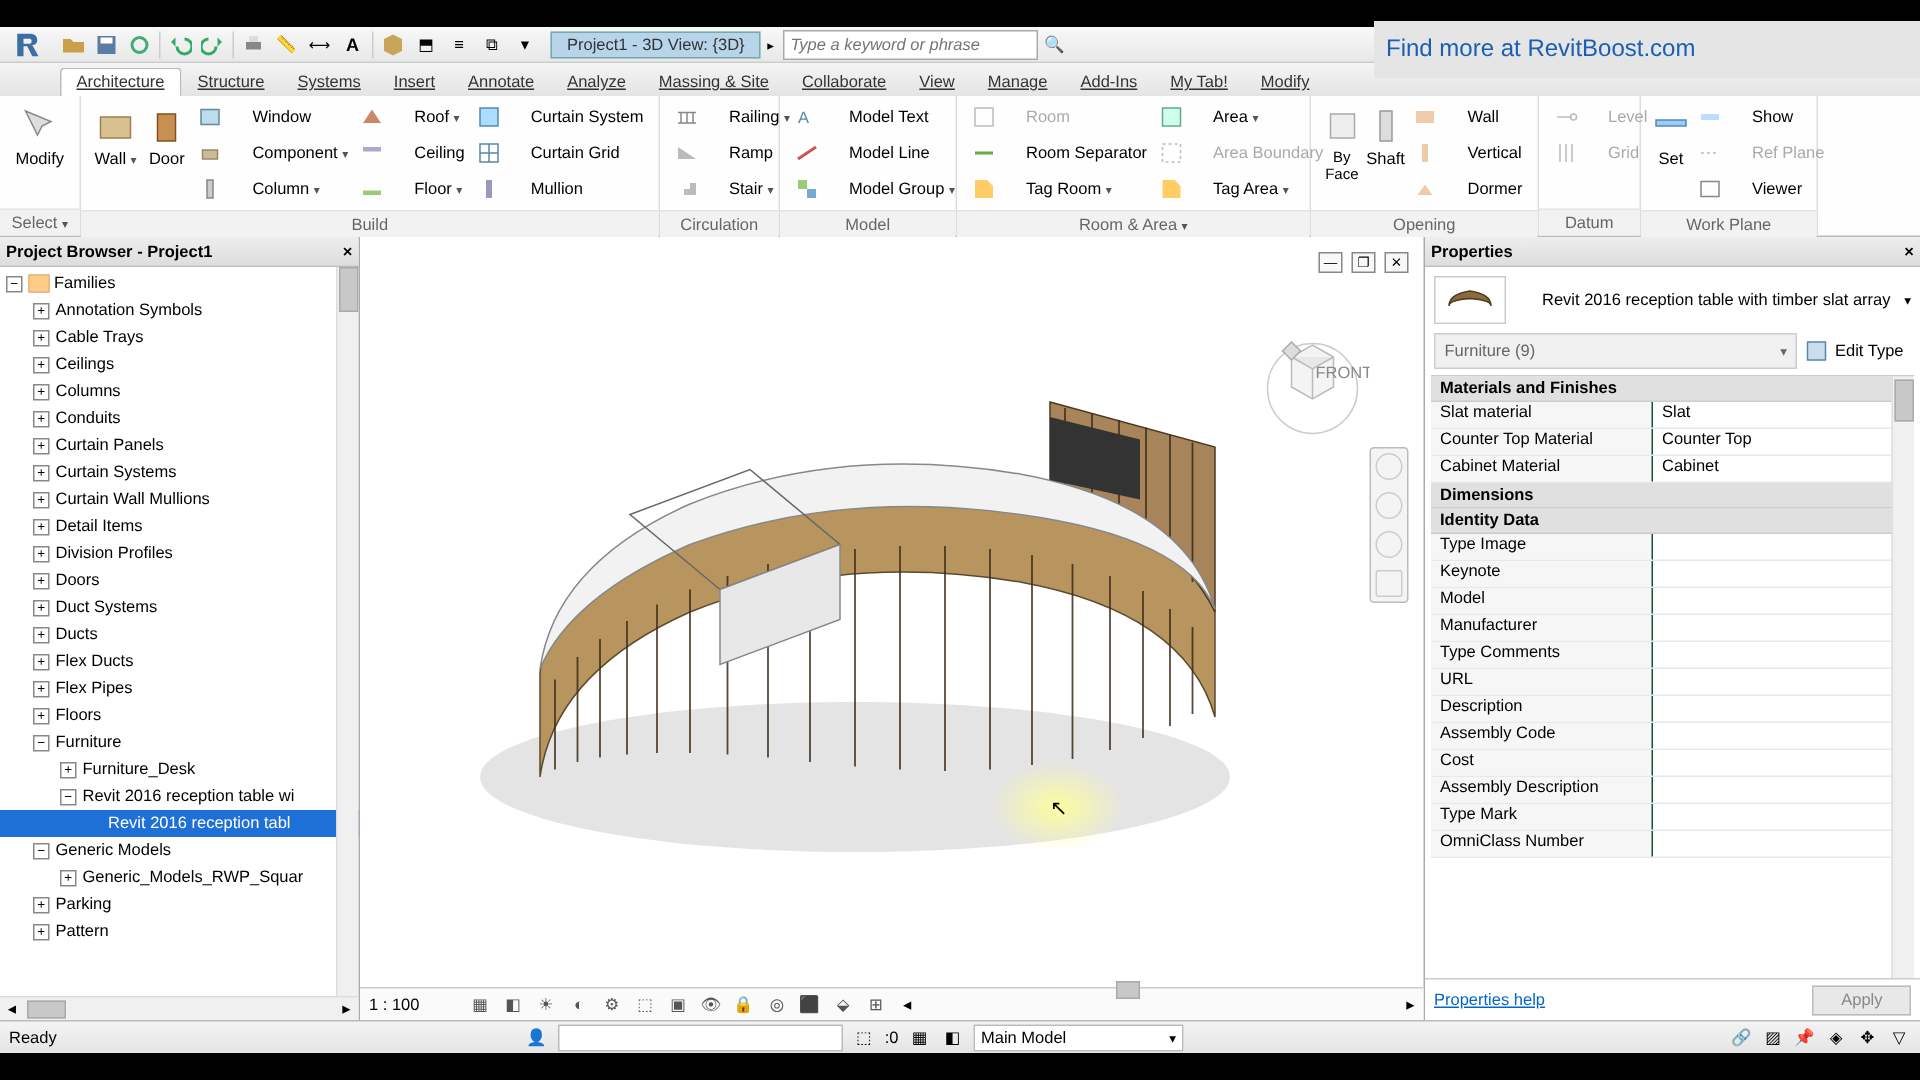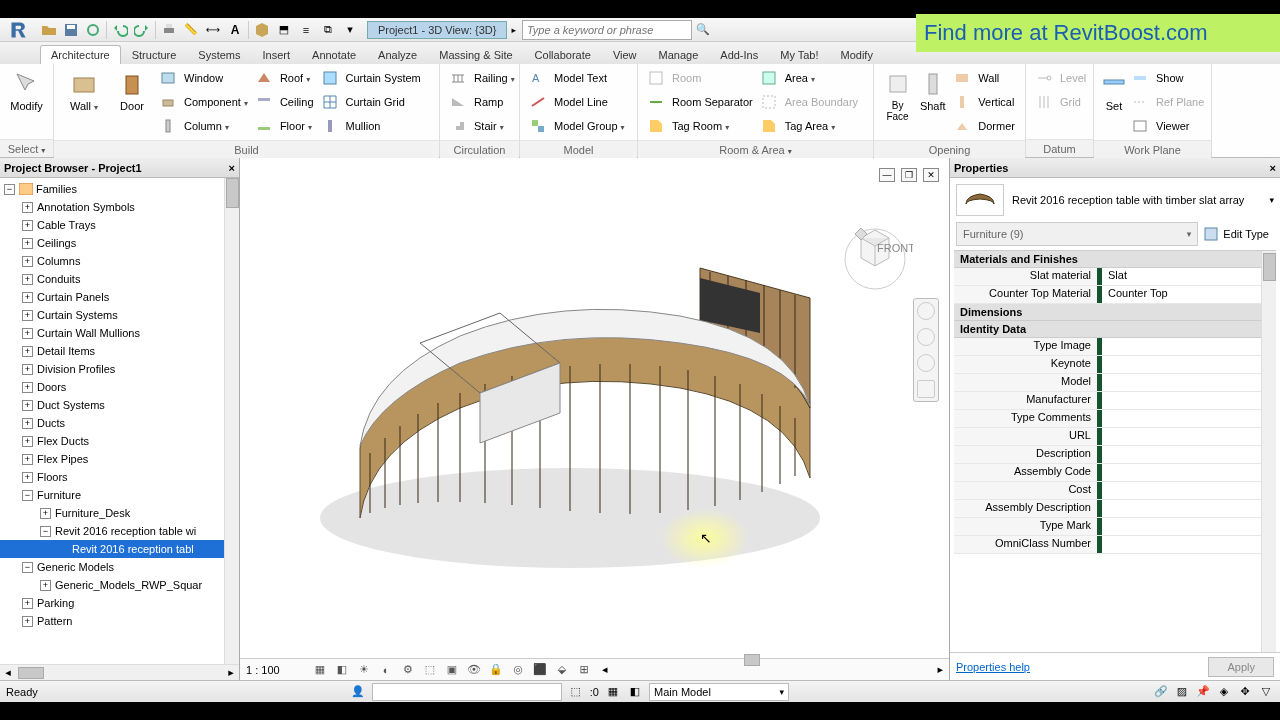--- a/index.html
+++ b/index.html
@@ -7,36 +7,36 @@
 .app { position: absolute; top: 18px; left: 0; width: 1280px; height: 684px; background: #f0f0f0; display: flex; flex-direction: column; }
 
 
 .qat { height: 24px; background: linear-gradient(#f8f8f8,#e8e8e8); display: flex; align-items: center; border-bottom: 1px solid #ccc; }
 .qat-logo { width: 38px; height: 24px; display: flex; align-items: center; justify-content: center; }
 .qat-logo svg { width: 20px; height: 20px; }
 .qat-btn { width: 22px; height: 22px; display: flex; align-items: center; justify-content: center; border: 1px solid transparent; }
 .qat-sep { width:1px; height:18px; background:#ccc; margin:0 2px; }
 .title-pill { margin-left: 6px; padding: 2px 10px; background: #b8d4ea; border: 1px solid #7aa; color:#333; }
 .search-box { margin-left: 6px; width: 170px; height:20px; border:1px solid #aaa; background:#fff; padding:0 4px; color:#888; font-style: italic; }
-.boost { position:absolute; top:14px; right:0; width:364px; height:38px; background:#bef264; color:#1a5fb4; font-size:22px; display:flex; align-items:center; padding-left:8px; font-family: Arial; z-index:50;text-align:center; }
+.boost { position:absolute; top:14px; right:0; width:364px; height:38px; background:#e5e5e5; color:#1a5fb4; font-size:16px; display:flex; align-items:center; padding-left:8px; font-family: Arial; z-index:50;text-align:center; }
 
 
 .ribbon-tabs { height: 22px; background: linear-gradient(#f4f4f4,#e4e4e4); display: flex; align-items: flex-end; padding-left:40px; }
-.tab { padding: 3px 10px; border: 1px solid transparent; border-bottom: none; color:#333; }
+.tab { padding: 3px 10px; border: 1px solid transparent; border-bottom: none; color:#333;text-decoration:underline; }
 .tab.active { background: #fff; border-color: #bbb; border-radius: 3px 3px 0 0; }
 
 
 .ribbon { height: 94px; background: #fefefe; border-bottom: 1px solid #bbb; display: flex; }
 .panel { border-right: 1px solid #ddd; display: flex; flex-direction: column; }
 .panel-body { flex:1; display:flex; align-items:flex-start; padding:2px 6px; }
 .panel-label { height: 18px; text-align: center; color:#666; background:#f2f2f2; border-top:1px solid #e4e4e4; font-size:11px; line-height:18px; }
 .big-btn { display:flex; flex-direction:column; align-items:center; width:48px; padding-top:4px; }
 .big-btn .ico { width:28px; height:28px; }
 .big-btn .lbl { margin-top:2px; text-align:center; }
-.small-row { display:flex; align-items:center; height:24px; gap:8px; padding:0 4px; white-space:nowrap; }
+.small-row { display:flex; align-items:center; height:24px; gap:20px; padding:0 4px; white-space:nowrap; }
 .col { display:flex; flex-direction:column; }
 .drop::after { content:"▾"; font-size:8px; margin-left:3px; color:#555; }
 .dim { color:#aaa; }
 
 
 .main { flex:1; display:flex; min-height:0; }
 .browser { width: 240px; background:#fff; border-right:1px solid #aaa; display:flex; flex-direction:column; }
 .pane-header { height:20px; background: linear-gradient(#eee,#ddd); border-bottom:1px solid #bbb; display:flex; align-items:center; padding:0 4px; font-weight:bold; }
 .pane-header .x { margin-left:auto; cursor:pointer; }
 .tree { flex:1; overflow:auto; padding:2px 0; position:relative; }
@@ -59,30 +59,30 @@
 .cursor-glow { position:absolute; width:90px; height:60px; background: radial-gradient(ellipse, rgba(255,255,150,0.9), rgba(255,255,150,0) 70%); }
 .cursor-arrow { position:absolute; font-size:14px; }
 .vp-bottom { position:absolute; bottom:0; left:0; right:0; height:22px; background:#fafafa; border-top:1px solid #ccc; display:flex; align-items:center; padding:0 6px; gap:6px; }
 .vp-bottom .scale { width:60px; }
 .vp-icon { width:16px; height:16px; display:flex; align-items:center; justify-content:center; font-size:11px; color:#555; }
 .vp-scroll-thumb { position:absolute; bottom:4px; width:16px; height:12px; background:#c8c8c8; border:1px solid #aaa; }
 
 .props { width: 330px; background:#fff; display:flex; flex-direction:column; }
 .props-head { display:flex; align-items:center; padding:6px; gap:8px; }
 .props-thumb { width:48px; height:32px; border:1px solid #ccc; display:flex; align-items:center; justify-content:center; }
-.props-title { flex:1; }
+.props-title { flex:1;margin-left:16px; }
 .props-selector { height:24px; background:#f0f0f0; border:1px solid #ccc; margin:0 6px 4px 6px; display:flex; align-items:center; padding:0 6px; color:#666; }
 .edit-type { margin-left:auto; display:flex; align-items:center; gap:4px; padding:2px 4px; border:1px solid transparent; }
 .prop-table { flex:1; overflow:auto; border-top:1px solid #ccc; margin:0 4px; position:relative; }
 .pt-scroll { position:absolute; right:0; top:0; bottom:0; width:15px; background:#f0f0f0; border-left:1px solid #ddd; }
 .pt-scroll .thumb { position:absolute; top:2px; width:13px; left:1px; height:28px; background:#c8c8c8; border:1px solid #aaa; }
 .group-row { background:#e0e0e0; font-weight:bold; padding:2px 6px; border-bottom:1px solid #ccc; display:flex; }
 .group-row .chev { margin-left:auto; font-size:9px; }
 .prop-row { display:flex; border-bottom:1px solid #e8e8e8; height:18px; }
-.prop-row .k { width: 148px; padding:1px 6px; border-right:5px solid #14532d; overflow:hidden; white-space:nowrap;text-align:right; }
+.prop-row .k { width: 148px; padding:1px 6px; border-right:1px solid #14532d; overflow:hidden; white-space:nowrap; }
 .prop-row .v { flex:1; padding:1px 6px; overflow:hidden; white-space:nowrap; }
 .prop-row.shade .k { background:#f6f6f6; }
 .props-footer { height:28px; border-top:1px solid #ccc; display:flex; align-items:center; padding:0 6px; }
 .props-footer a { color:#0066cc; text-decoration:underline; }
 .apply-btn { margin-left:auto; padding:3px 18px; background:#e8e8e8; border:1px solid #bbb; color:#888; }
 
 .statusbar { height:22px; background: linear-gradient(#f4f4f4,#e4e4e4); border-top:1px solid #bbb; display:flex; align-items:center; padding:0 6px; gap:6px; }
 .statusbar .sb-input { border:1px solid #bbb; background:#fff; height:18px; padding:0 4px; display:flex; align-items:center; }
 .sb-right { margin-left:auto; display:flex; gap:5px; }
 .sb-ico { width:16px; height:16px; display:flex; align-items:center; justify-content:center; }
@@ -693,20 +693,24 @@
             <span class="chev">⌃</span>
           </div>
           <div class="prop-row shade">
             <div class="k">Slat material</div>
             <div class="v">Slat</div>
           </div>
           <div class="prop-row shade">
             <div class="k">Counter Top Material</div>
             <div class="v">Counter Top</div>
           </div>
+          <div class="prop-row shade">
+            <div class="k">Cabinet Material</div>
+            <div class="v">Cabinet</div>
+          </div>
           <div class="group-row">
             <span>Dimensions</span>
             <span class="chev">⌃</span>
           </div>
           <div class="group-row">
             <span>Identity Data</span>
             <span class="chev">⌃</span>
           </div>
           <div class="prop-row shade">
             <div class="k">Type Image</div>

